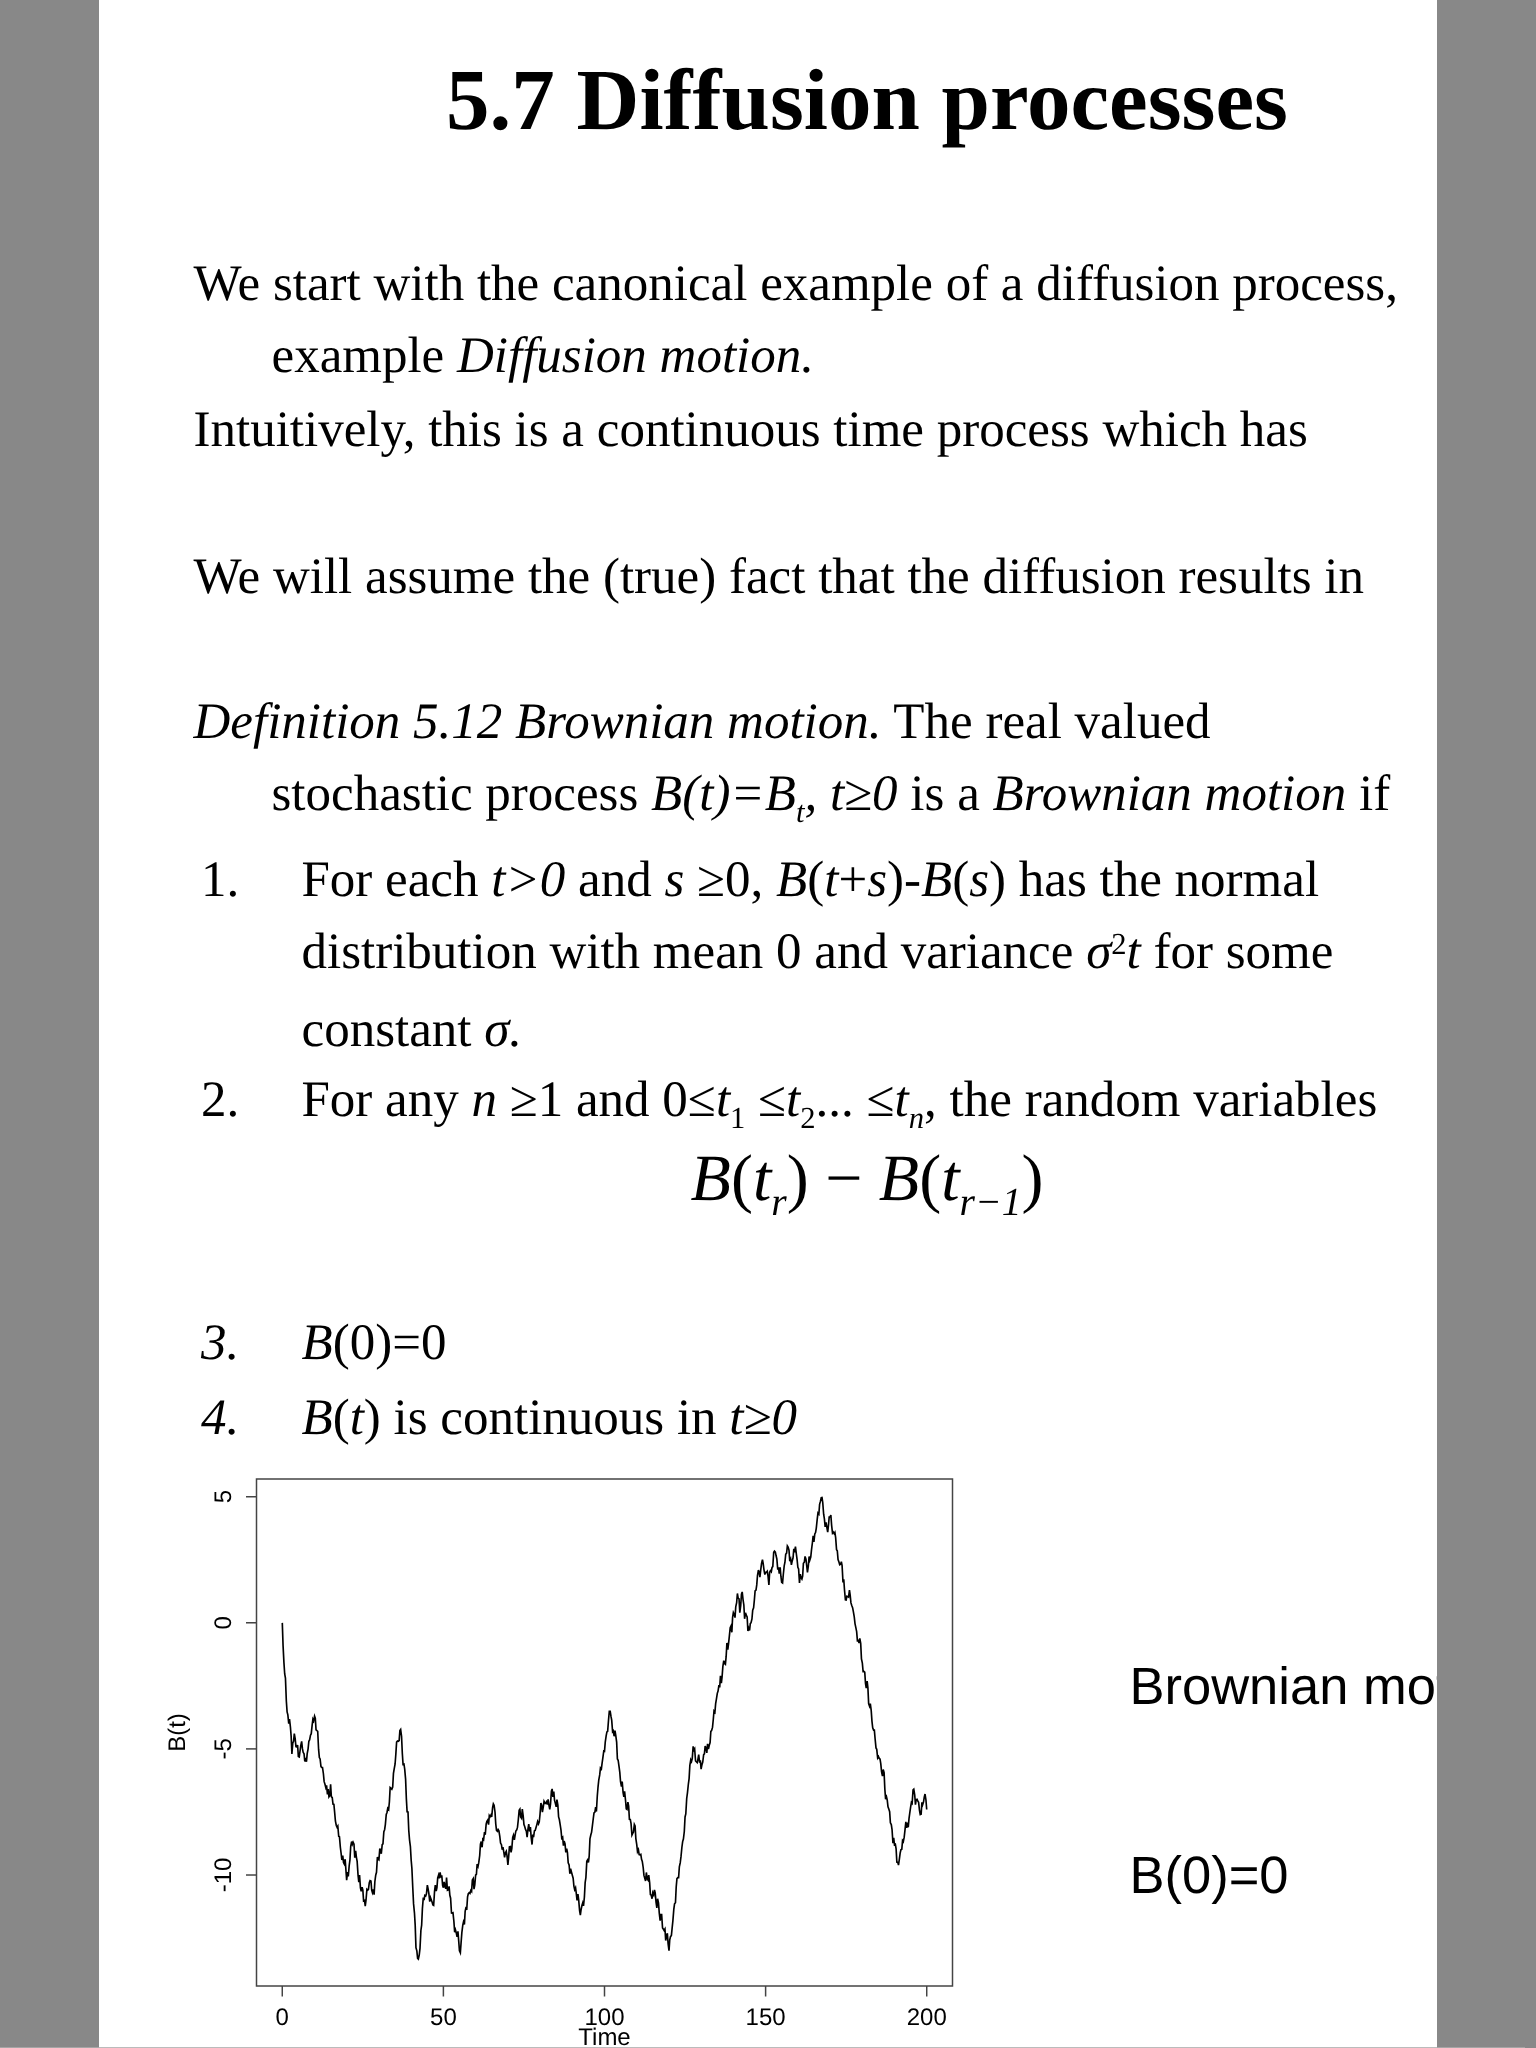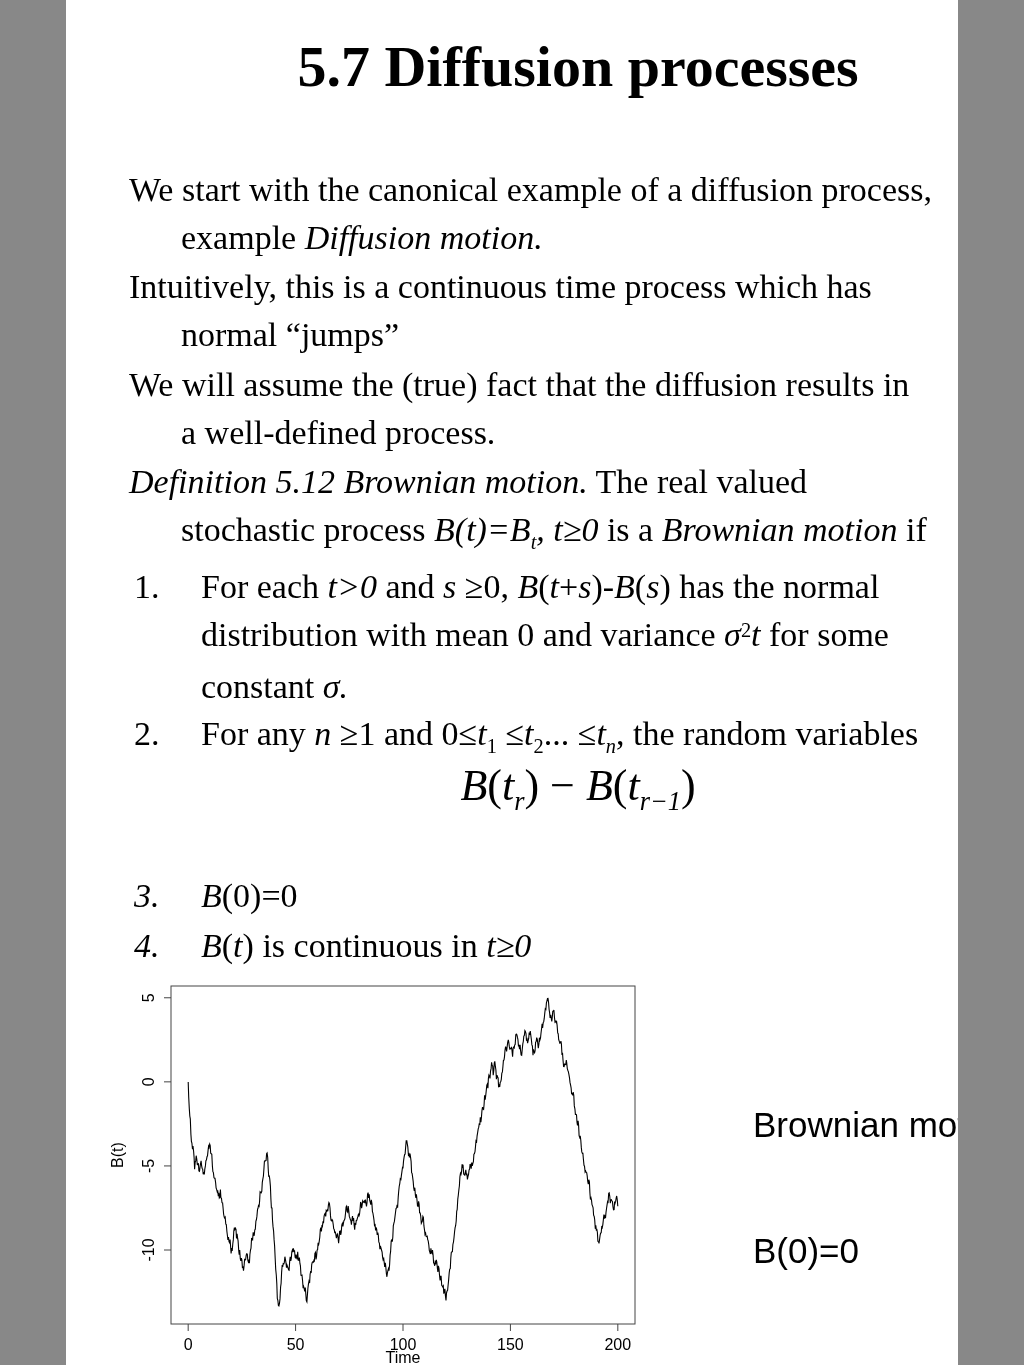--- a/index.html
+++ b/index.html
@@ -46,22 +46,22 @@
   }
 </style>
 </head>
 <body>
 
 <div class="slide">
 
   <div class="title">5.7 Diffusion processes</div>
 
   <div class="para" style="top:166px"><span>We start with the canonical </span><span style="">example</span><span> of a diffusion process,</span><br><span>example </span><span style="font-style: italic;">Diffusion motion.</span></div>
-  <div class="para" style="top:263px"><span>Intuitively, this is a continuous time process which has</span><br><span>normal “jumps”</span></div>
-  <div class="para" style="top:361px"><span>We will assume the (true) fact that the diffusion results in</span><br><span>a well-defined process.</span></div>
+  <div class="para" style="top:263px"><span>Intuitively, this is a continuous time process which has</span><br></div>
+  <div class="para" style="top:361px"><span>We will assume the (true) fact that the diffusion results in</span><br></div>
   <div class="para" style="top:458px"><span style="font-style: italic;">Definition 5.12 Brownian motion.</span><span> The real valued</span><br><span>stochastic process </span><span style="font-style: italic;">B(t)=B</span><span class="sub" style="font-style: italic;">t</span><span style="font-style: italic;">, t≥0</span><span> is a </span><span style="font-style: italic;">Brownian motion</span><span> if</span></div>
 
   <div class="li" style="top:563px">
     <span class="num">1.</span><span><span>For each </span><span style="font-style: italic;">t&gt;0</span><span> and </span><span style="font-style: italic;">s</span><span> ≥0, </span><span style="font-style: italic;">B</span><span>(</span><span style="font-style: italic;">t</span><span>+</span><span style="font-style: italic;">s</span><span>)-</span><span style="font-style: italic;">B</span><span>(</span><span style="font-style: italic;">s</span><span>) has the normal</span><br><span>distribution with mean 0 and variance </span><span style="font-style: italic;">σ</span><span class="sup">2</span><span style="font-style: italic;">t</span><span> for some</span><br><span>constant </span><span style="font-style: italic;">σ.</span></span>
   </div>
 
   <div class="li" style="top:710px">
     <span class="num">2.</span><span><span>For any </span><span style="font-style: italic;">n</span><span> ≥1 and 0≤</span><span style="font-style: italic;">t</span><span class="sub">1</span><span> ≤</span><span style="font-style: italic;">t</span><span class="sub">2</span><span>... ≤</span><span style="font-style: italic;">t</span><span class="sub" style="font-style: italic;">n</span><span>, the random variables</span></span>
   </div>
 

